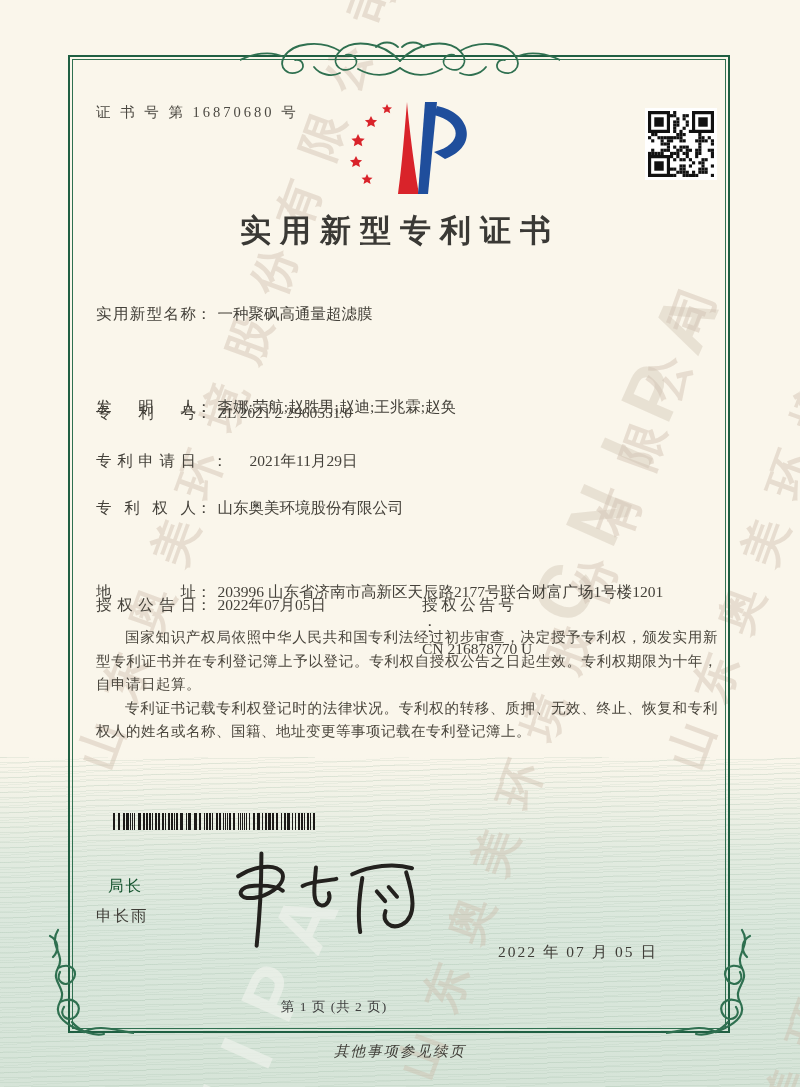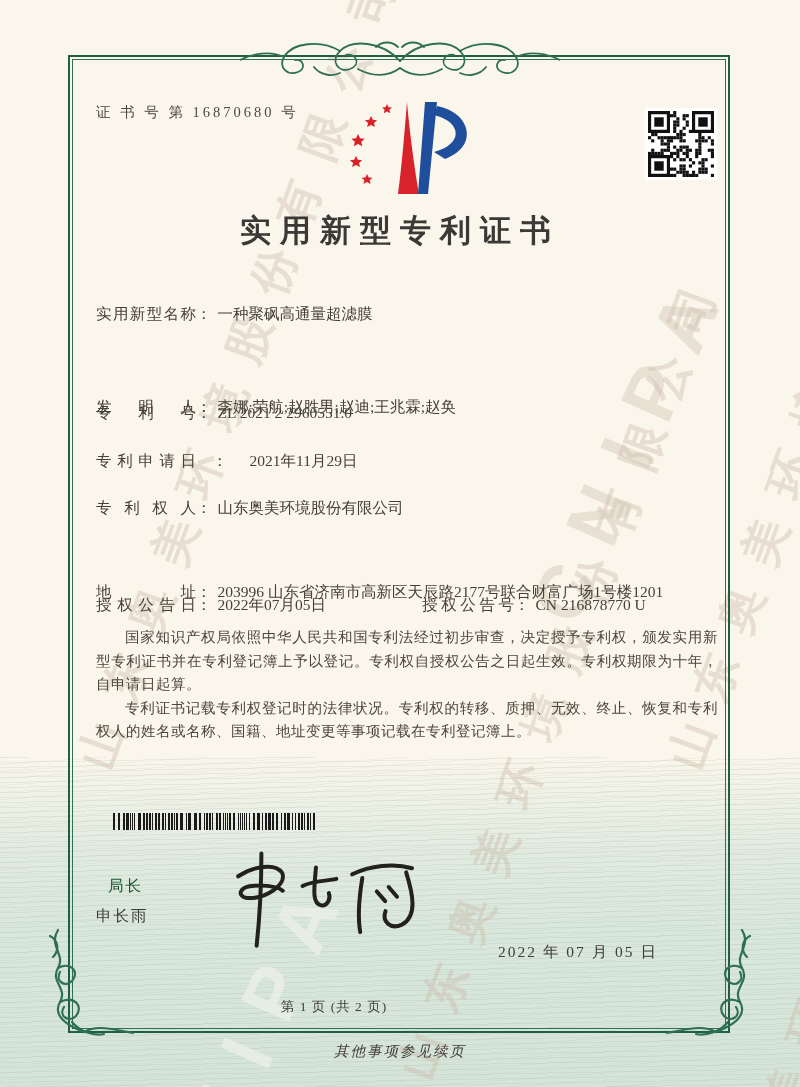--- a/index.html
+++ b/index.html
@@ -50,21 +50,21 @@
   .fcolon{flex:none;margin-right:6px;}
   .fvalue{display:inline-block;}
   .frow-name{top:3px;}
   .frow-inv{top:52px;margin-top:44px;}
   .frow-pno{top:102px;}
   .frow-fdate{top:150px;gap:16px;}
   .frow-owner{top:197px;}
   .frow-addr{top:243px;margin-top:38px;}
   .frow-addr .fvalue{width:478px;}
   .frow-grant{top:294px;width:622px;}
-  .grant-no{position:absolute;left:326px;top:0;display:flex;}
+  .grant-no{position:absolute;left:326px;top:0;display:flex;flex-direction:column;}
   .grant-no .flabel{width:92px;}
   .paras{position:absolute;left:96px;top:626px;width:622px;
          font-size:14.5px;line-height:23.5px;color:#4a463d;
          text-align:justify;}
   .paras p{margin:0;text-indent:2em;letter-spacing:.5px;}
   .barcode{position:absolute;left:113px;top:813px;}
   .signer-title{position:absolute;left:108px;top:876px;font-size:15.5px;letter-spacing:2px;color:#14532d;}
   .signer-name{position:absolute;left:96px;top:906px;font-size:15.5px;letter-spacing:2px;color:#3f3d37;}
   .signature{position:absolute;left:225px;top:845px;transform:rotate(-2deg);}
   .sign-date{position:absolute;left:498px;top:942px;font-size:15.5px;letter-spacing:2px;color:#3f3d37;}

